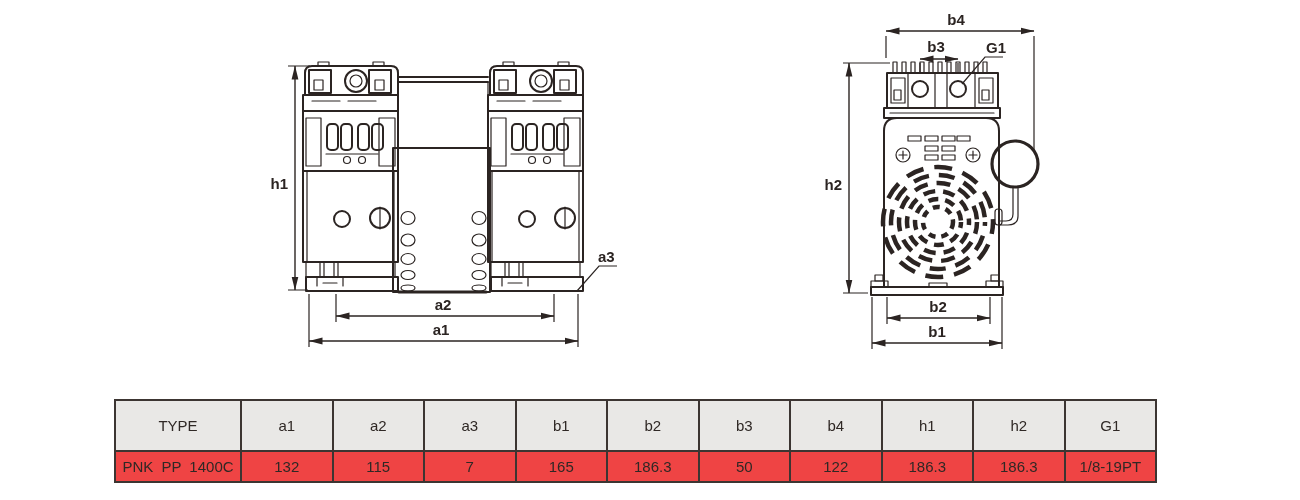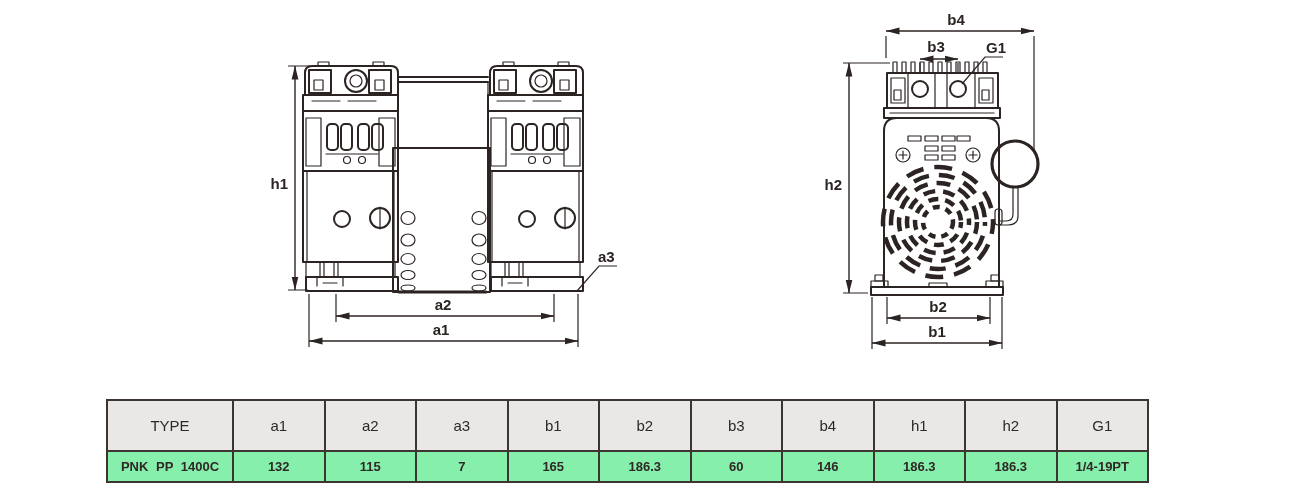--- a/index.html
+++ b/index.html
@@ -16,29 +16,29 @@
   svg{display:block;}
   .p{fill:none;stroke:var(--ink);stroke-width:2;stroke-linejoin:round;stroke-linecap:round;}
   .thin{stroke-width:1.2;}
   .thick{stroke-width:3.2;}
   .dim{fill:none;stroke:var(--ink);stroke-width:1.4;}
   .ext{fill:none;stroke:var(--ink);stroke-width:1.2;}
   .fan{fill:none;stroke:var(--ink);stroke-width:4.5;stroke-linecap:butt;}
   .arrowhead{fill:var(--ink);stroke:none;}
   .dimlbl{fill:var(--ink);font-size:15px;font-weight:bold;font-family:"Liberation Sans","DejaVu Sans",sans-serif;}
   .spec-table{
-    position:absolute;left:106px;top:399px;border-collapse:collapse;table-layout:fixed;
+    position:absolute;left:114px;top:399px;border-collapse:collapse;table-layout:fixed;
     width:1041px;color:#2f2825;
   }
   .spec-table th,.spec-table td{
     border:2px solid var(--table-border);text-align:center;vertical-align:middle;
     padding:0;overflow:hidden;white-space:nowrap;
   }
   .spec-table th{background:var(--table-header-bg);height:49px;font-size:15px;font-weight:500;}
-  .spec-table td{background:#86efac;height:29px;font-size:13px;font-weight:bold;}
+  .spec-table td{background:#ef4444;height:29px;font-size:15px;font-weight:normal;}
   .spec-table td.type-cell{word-spacing:4px;}
 </style>
 </head>
 <body>
 
 <div class="stage">
 
   <svg width="1300" height="395" viewBox="0 0 1300 395">
     <defs>
       <marker id="arr" viewBox="0 0 14 8" markerWidth="14" markerHeight="8" refX="13.5" refY="4" orient="auto-start-reverse" markerUnits="userSpaceOnUse">
@@ -260,21 +260,21 @@
       </tr>
     </thead>
     <tbody>
       <tr>
         <td class="type-cell">PNK PP 1400C</td>
         <td>132</td>
         <td>115</td>
         <td>7</td>
         <td>165</td>
         <td>186.3</td>
-        <td>60</td>
-        <td>146</td>
+        <td>50</td>
+        <td>122</td>
         <td>186.3</td>
         <td>186.3</td>
-        <td>1/4-19PT</td>
+        <td>1/8-19PT</td>
       </tr>
     </tbody>
   </table>
 </div>
 
 </body></html>

